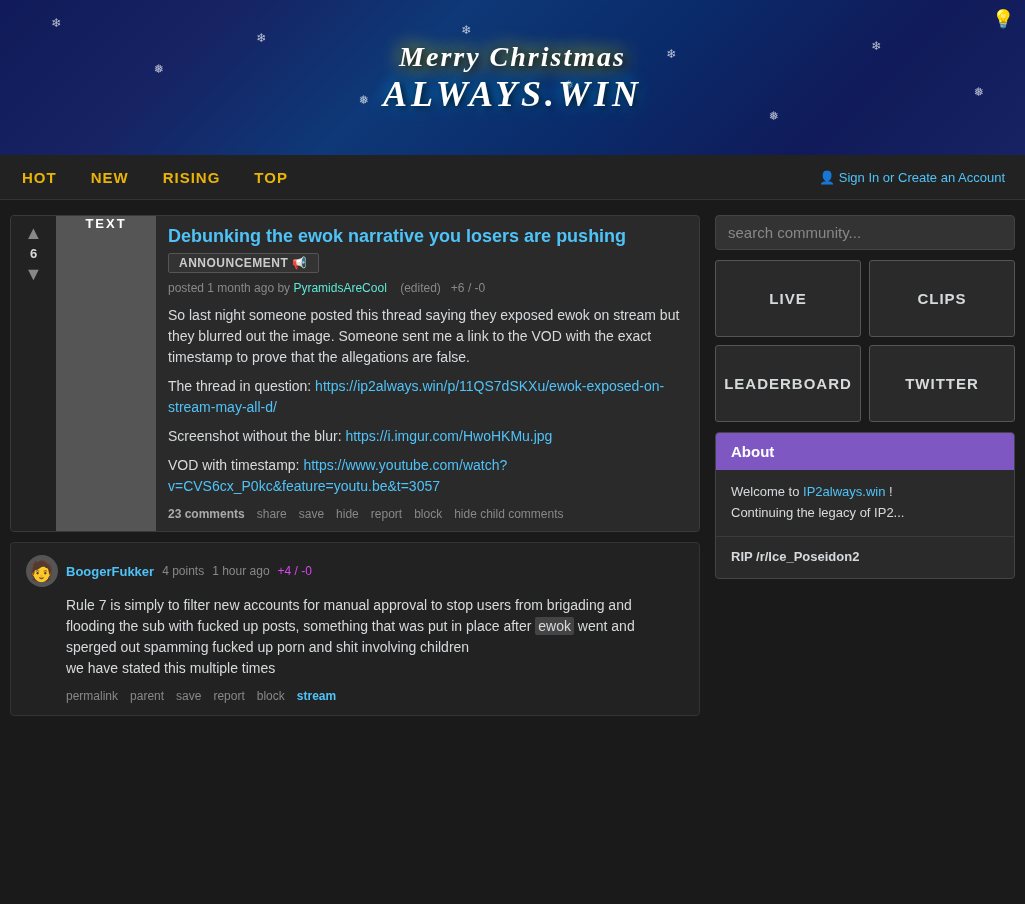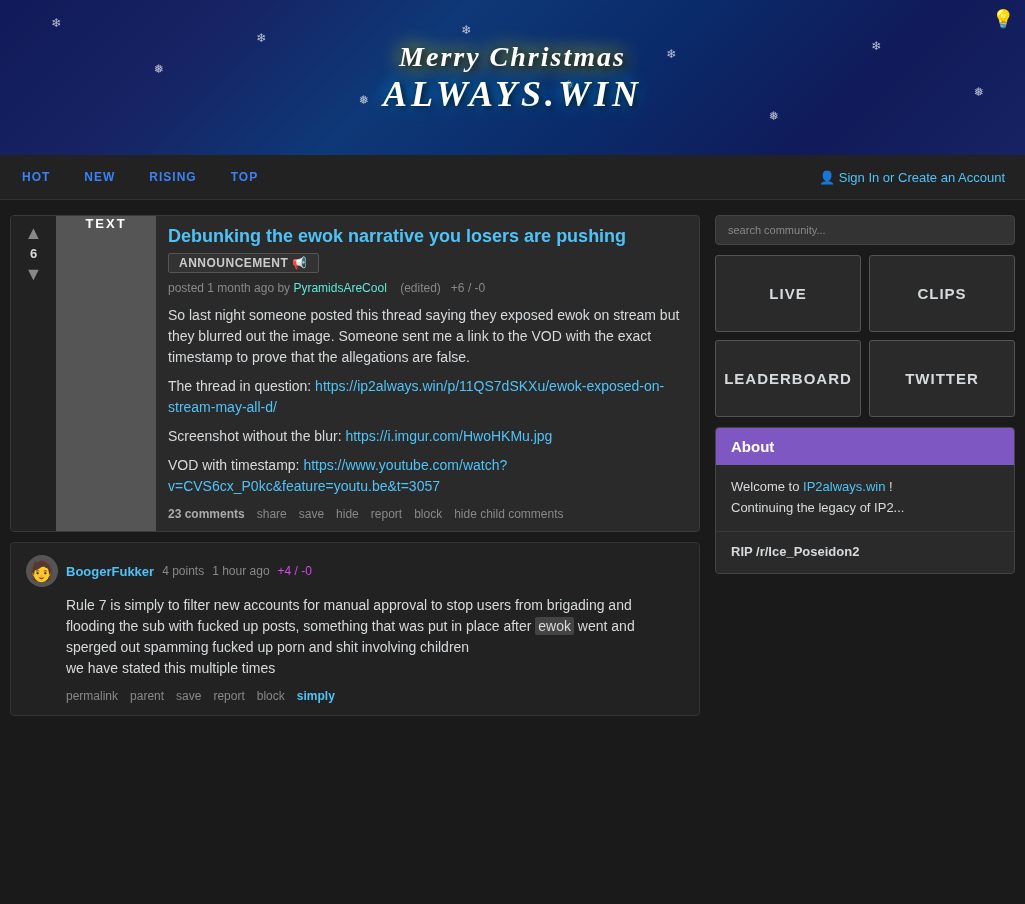--- a/index.html
+++ b/index.html
@@ -54,23 +54,23 @@
       justify-content: space-between;
       padding: 0 20px;
       height: 45px;
       border-bottom: 1px solid #333;
     }
     .nav-links {
       display: flex;
       gap: 30px;
     }
     .nav-link {
-      color: #3b82f6;
+      color: #eab308;
       text-decoration: none;
-      font-size: 12px;
+      font-size: 15px;
       font-weight: bold;
       letter-spacing: 1px;
       cursor: pointer;
       padding: 5px 2px;
     }
     .nav-auth {
       color: #ccc;
       font-size: 13px;
       cursor: pointer;
     }
@@ -257,21 +257,21 @@
       width: 300px;
       flex-shrink: 0;
     }
     .sidebar-search {
       width: 100%;
       background: #333;
       border: 1px solid #444;
       color: #d7dadc;
       padding: 8px 12px;
       border-radius: 4px;
-      font-size: 11px;
+      font-size: 15px;
       margin-bottom: 10px;
       outline: none;
     }
     .sidebar-search::placeholder { color: #888; }
 
     .sidebar-buttons {
       display: grid;
       grid-template-columns: 1fr 1fr;
       gap: 8px;
       margin-bottom: 10px;
@@ -439,21 +439,21 @@
         <span>went and sperged out spamming fucked up porn and shit involving children</span>
         <br>
         <span>we have stated this multiple times</span>
       </div>
       <div class="comment-actions">
         <span class="comment-action">permalink</span>
         <span class="comment-action">parent</span>
         <span class="comment-action">save</span>
         <span class="comment-action">report</span>
         <span class="comment-action">block</span>
-        <span class="comment-action reply">simply</span>
+        <span class="comment-action reply">stream</span>
       </div>
     </div>
 
   </div>
 
   <div class="sidebar">
     <input type="text" class="sidebar-search" placeholder="search community..." style="">
 
     <div class="sidebar-buttons">
       <button class="sidebar-btn">LIVE</button>

